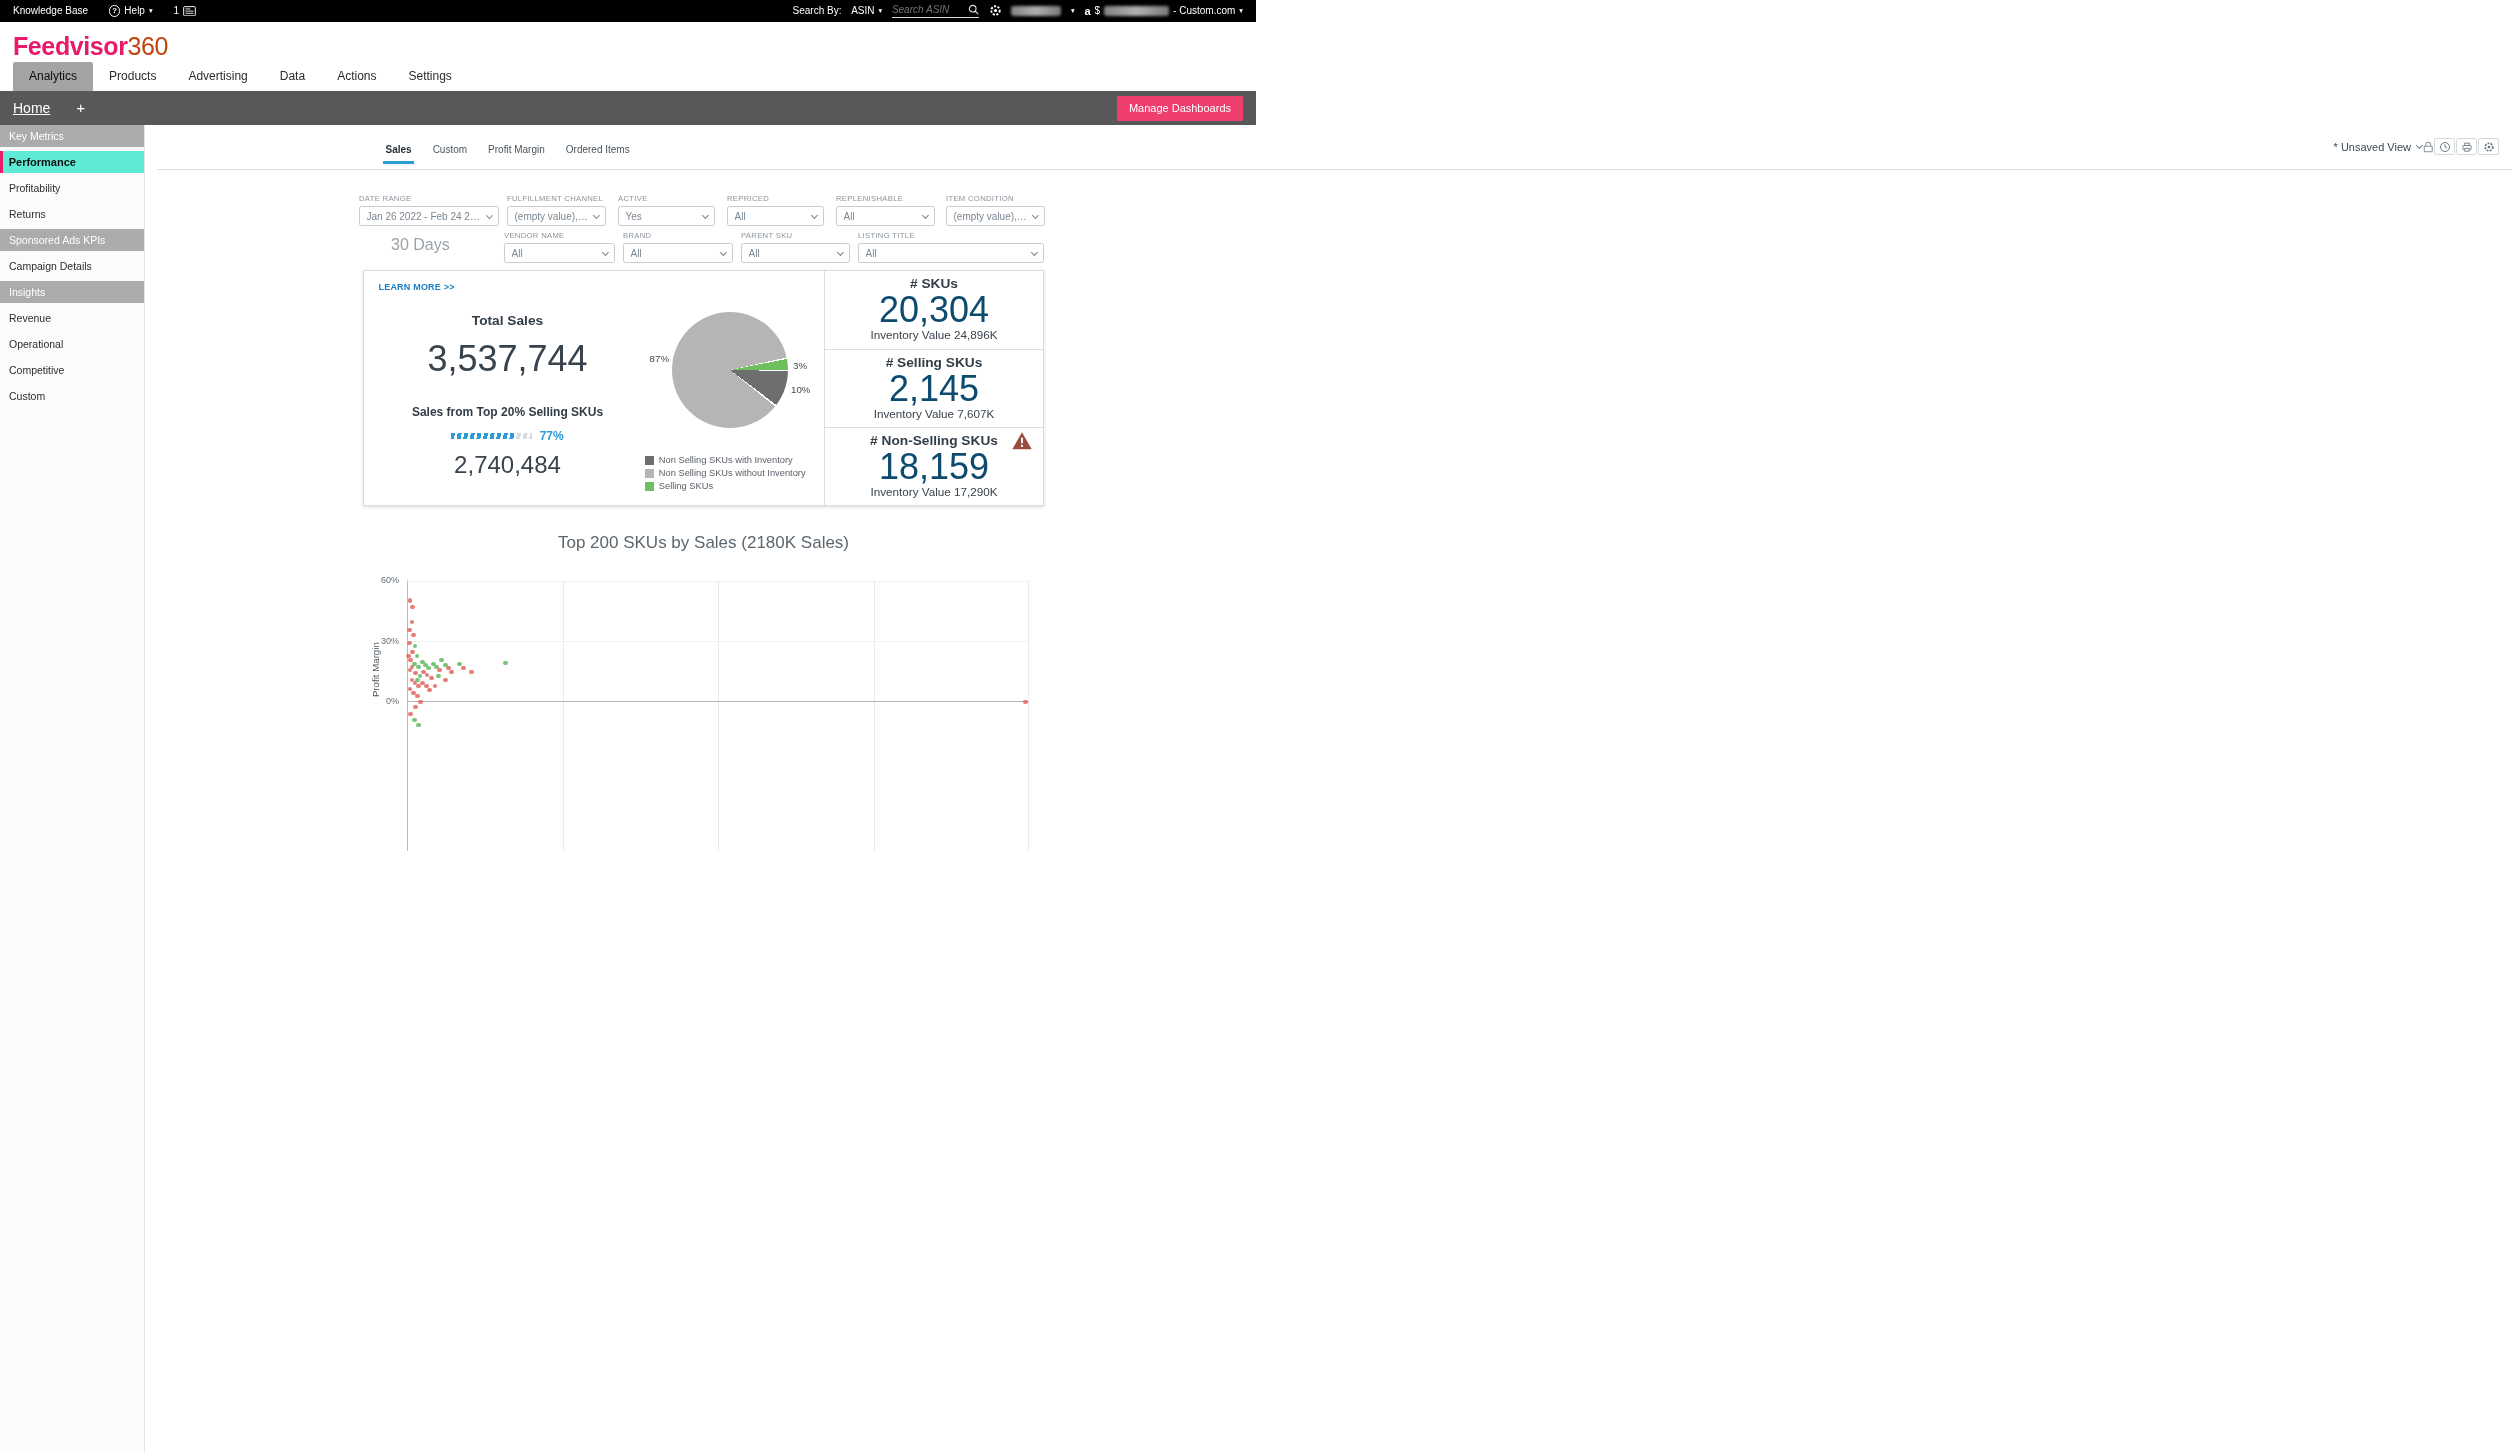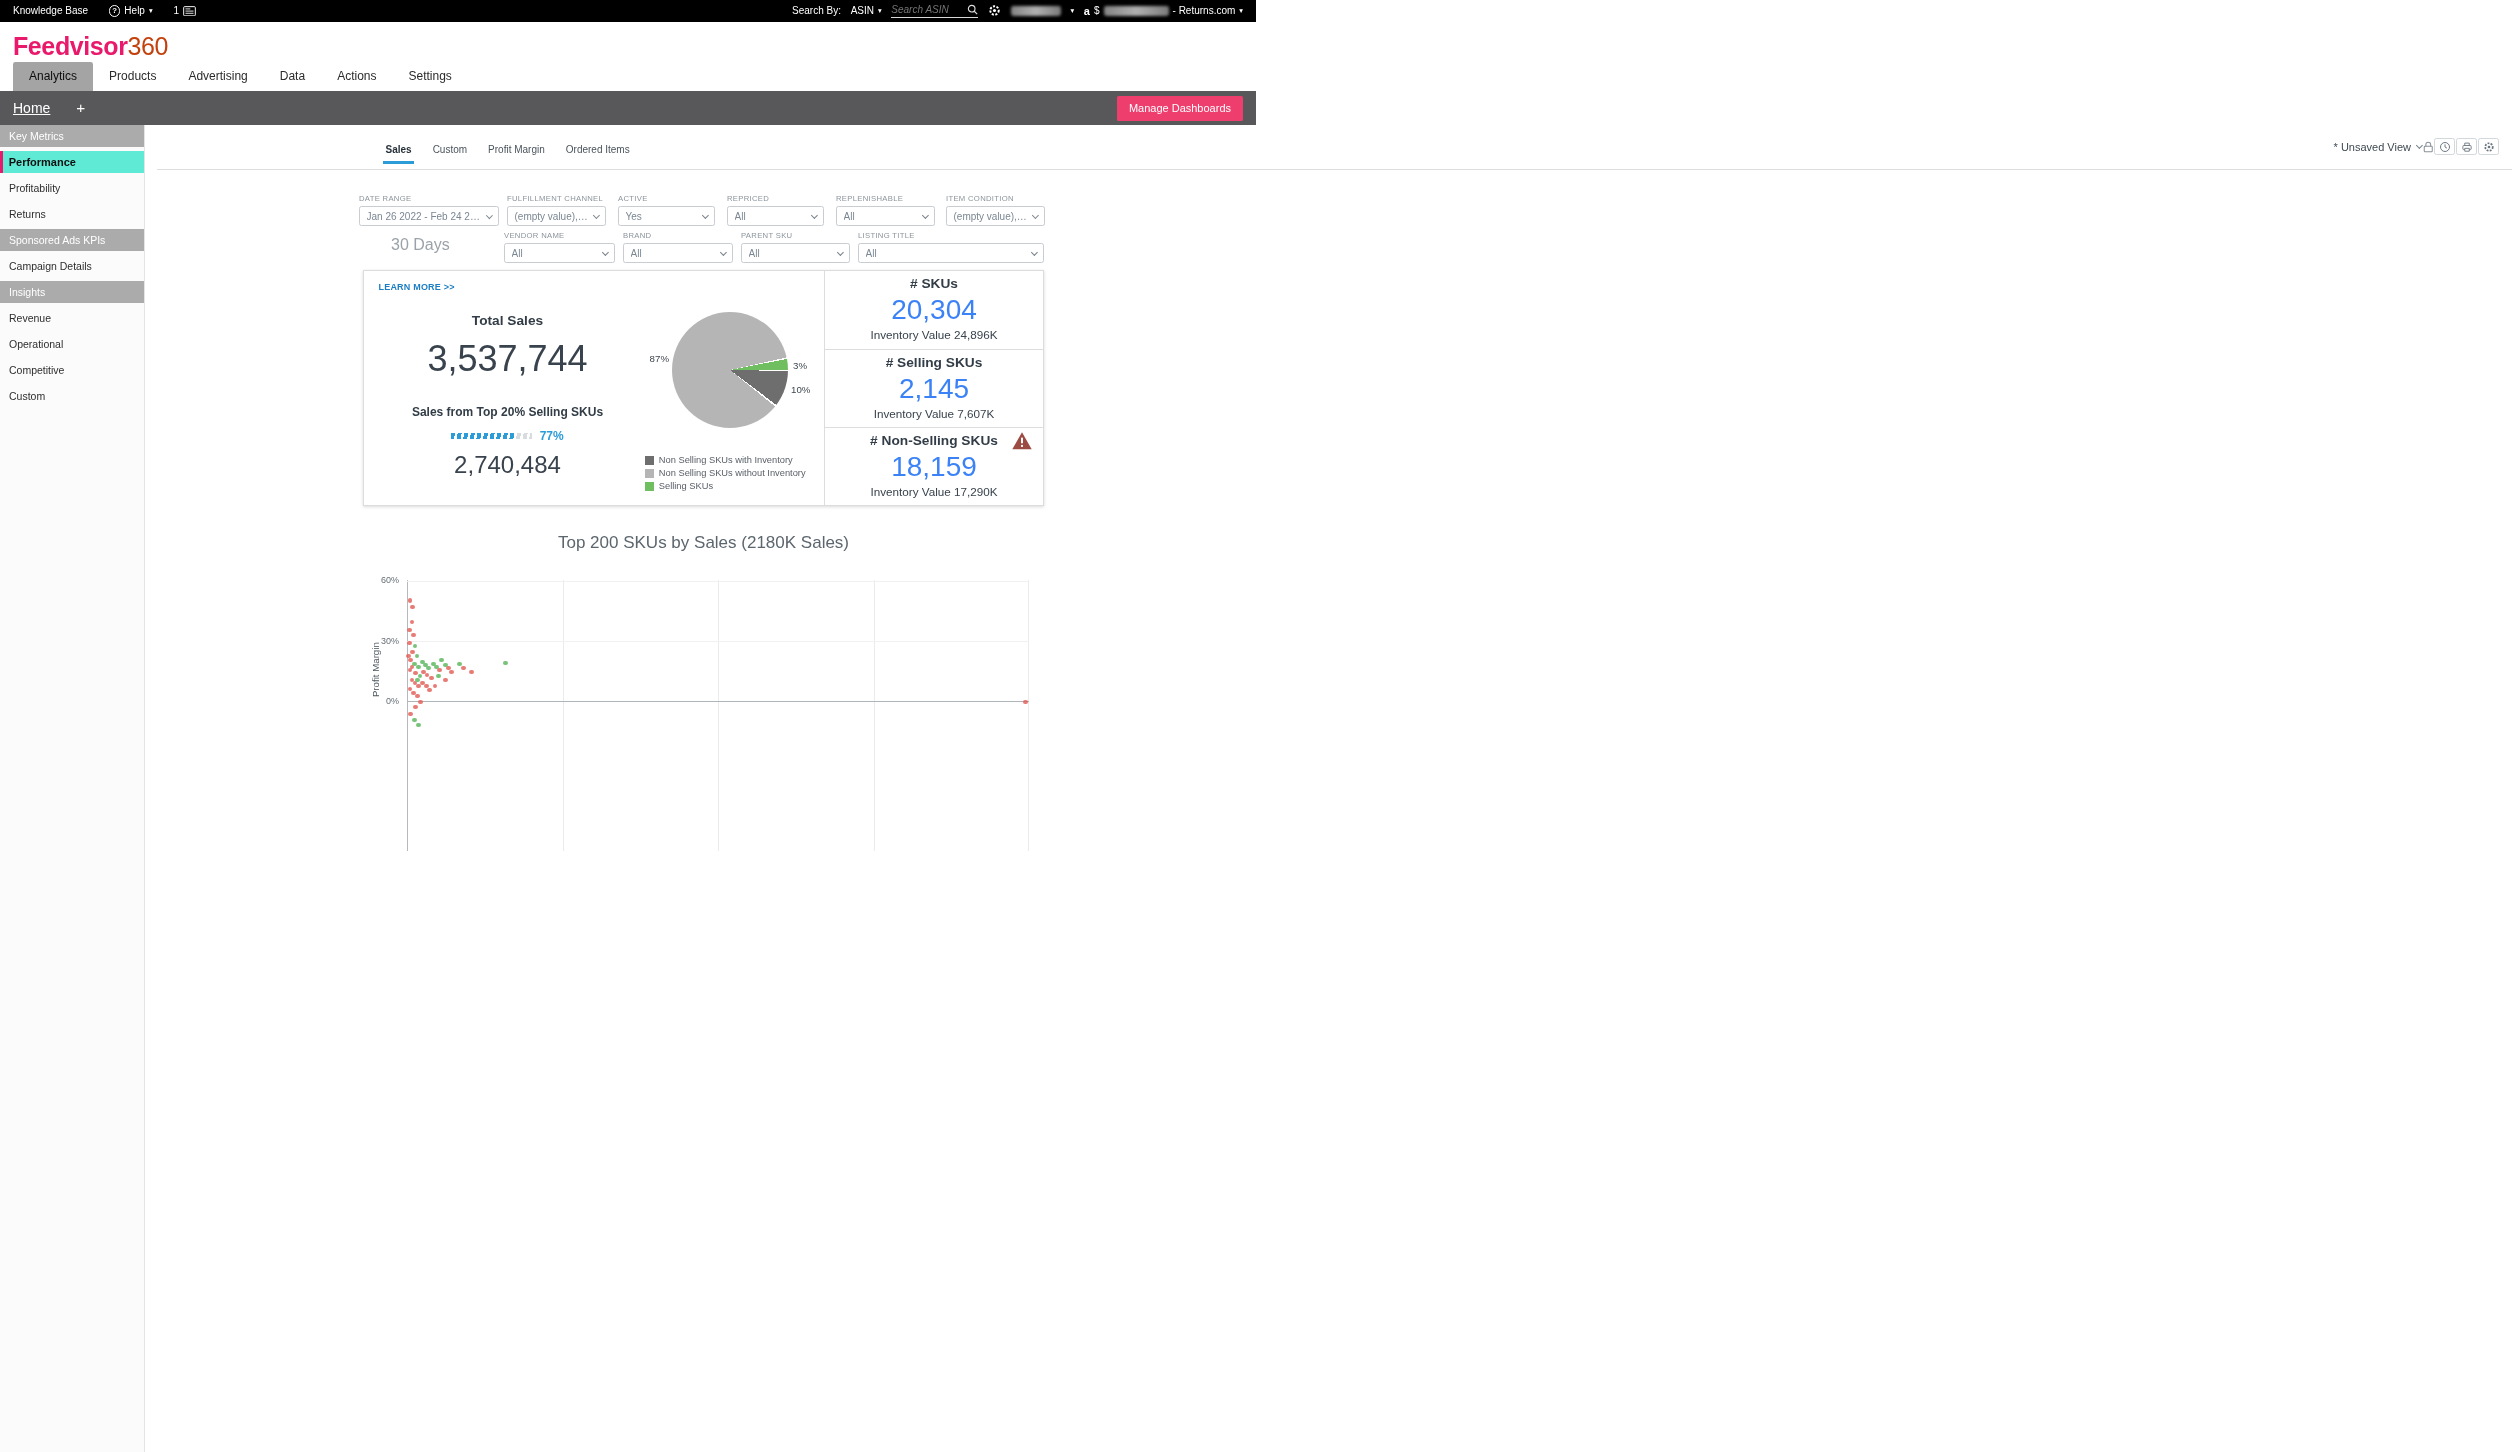--- a/index.html
+++ b/index.html
@@ -94,21 +94,21 @@
   .pie-label { position:absolute; font-size:9.7px; color:#3f474f; }
   .legend { position:absolute; left:281px; top:184px; }
   .legend-row { display:flex; align-items:center; gap:4.8px; margin-bottom:3.2px; }
   .sw { width:9px; height:9px; display:inline-block; }
   .legend-text { font-size:9.3px; color:#5a6068; white-space:nowrap; }
 
   .stats { position:absolute; right:0; top:0; bottom:0; width:219px; border-left:0.8px solid #ddd; }
   .stat-row { height:78px; text-align:center; padding-top:4.8px; position:relative; }
   .stat-row + .stat-row { border-top:0.8px solid #ddd; }
   .stat-title { font-size:13.7px; font-weight:bold; color:#323d47; }
-  .stat-value { font-size:28px; color:#3b82f6; margin-top:1.6px; line-height:36px; }
+  .stat-value { font-size:36px; color:#0c4a6e; margin-top:1.6px; line-height:36px; }
   .stat-sub { font-size:11.7px; color:#39434d; }
   .warn { position:absolute; right:9.7px; top:3.2px; }
 
   
   .chart-title { position:absolute; left:218px; top:408px; width:681px; text-align:center;
     font-size:17px; color:#5c666e; }
   .scatter-wrap { position:absolute; left:214px; top:444px; width:679px; height:282px; }
   .y-axis-label { position:absolute; left:-44px; top:95px; width:121px; height:11.3px;
     text-align:center; font-size:9.7px; color:#4c565e; transform:rotate(-90deg); }
   .ytick { position:absolute; width:24px; text-align:right; font-size:9px; color:#666e75; left:16px; }
@@ -156,21 +156,21 @@
     <svg width="13" height="13" viewBox="0 0 16 16">
       <circle cx="8" cy="8" r="5.2" fill="none" stroke="#fff" stroke-width="2.4" stroke-dasharray="2.6 1.8"></circle>
       <circle cx="8" cy="8" r="1.9" fill="#fff"></circle>
     </svg>
     <span class="redact" style="width:50px"></span>
     <span class="caret">▾</span>
     <span class="tb-item">
       <span style="font-weight:bold;font-size:11px">a</span>
       <span>$</span>
       <span class="redact" style="width:65px"></span>
-      <span>- Returns.com</span>
+      <span>- Custom.com</span>
       <span class="caret">▾</span>
     </span>
   </div>
 </div>
 
 <div class="brand-row">
   <div class="logo">
     <span class="feed">Feedvisor</span><span class="n360">360</span>
   </div>
   <nav class="main-nav">

